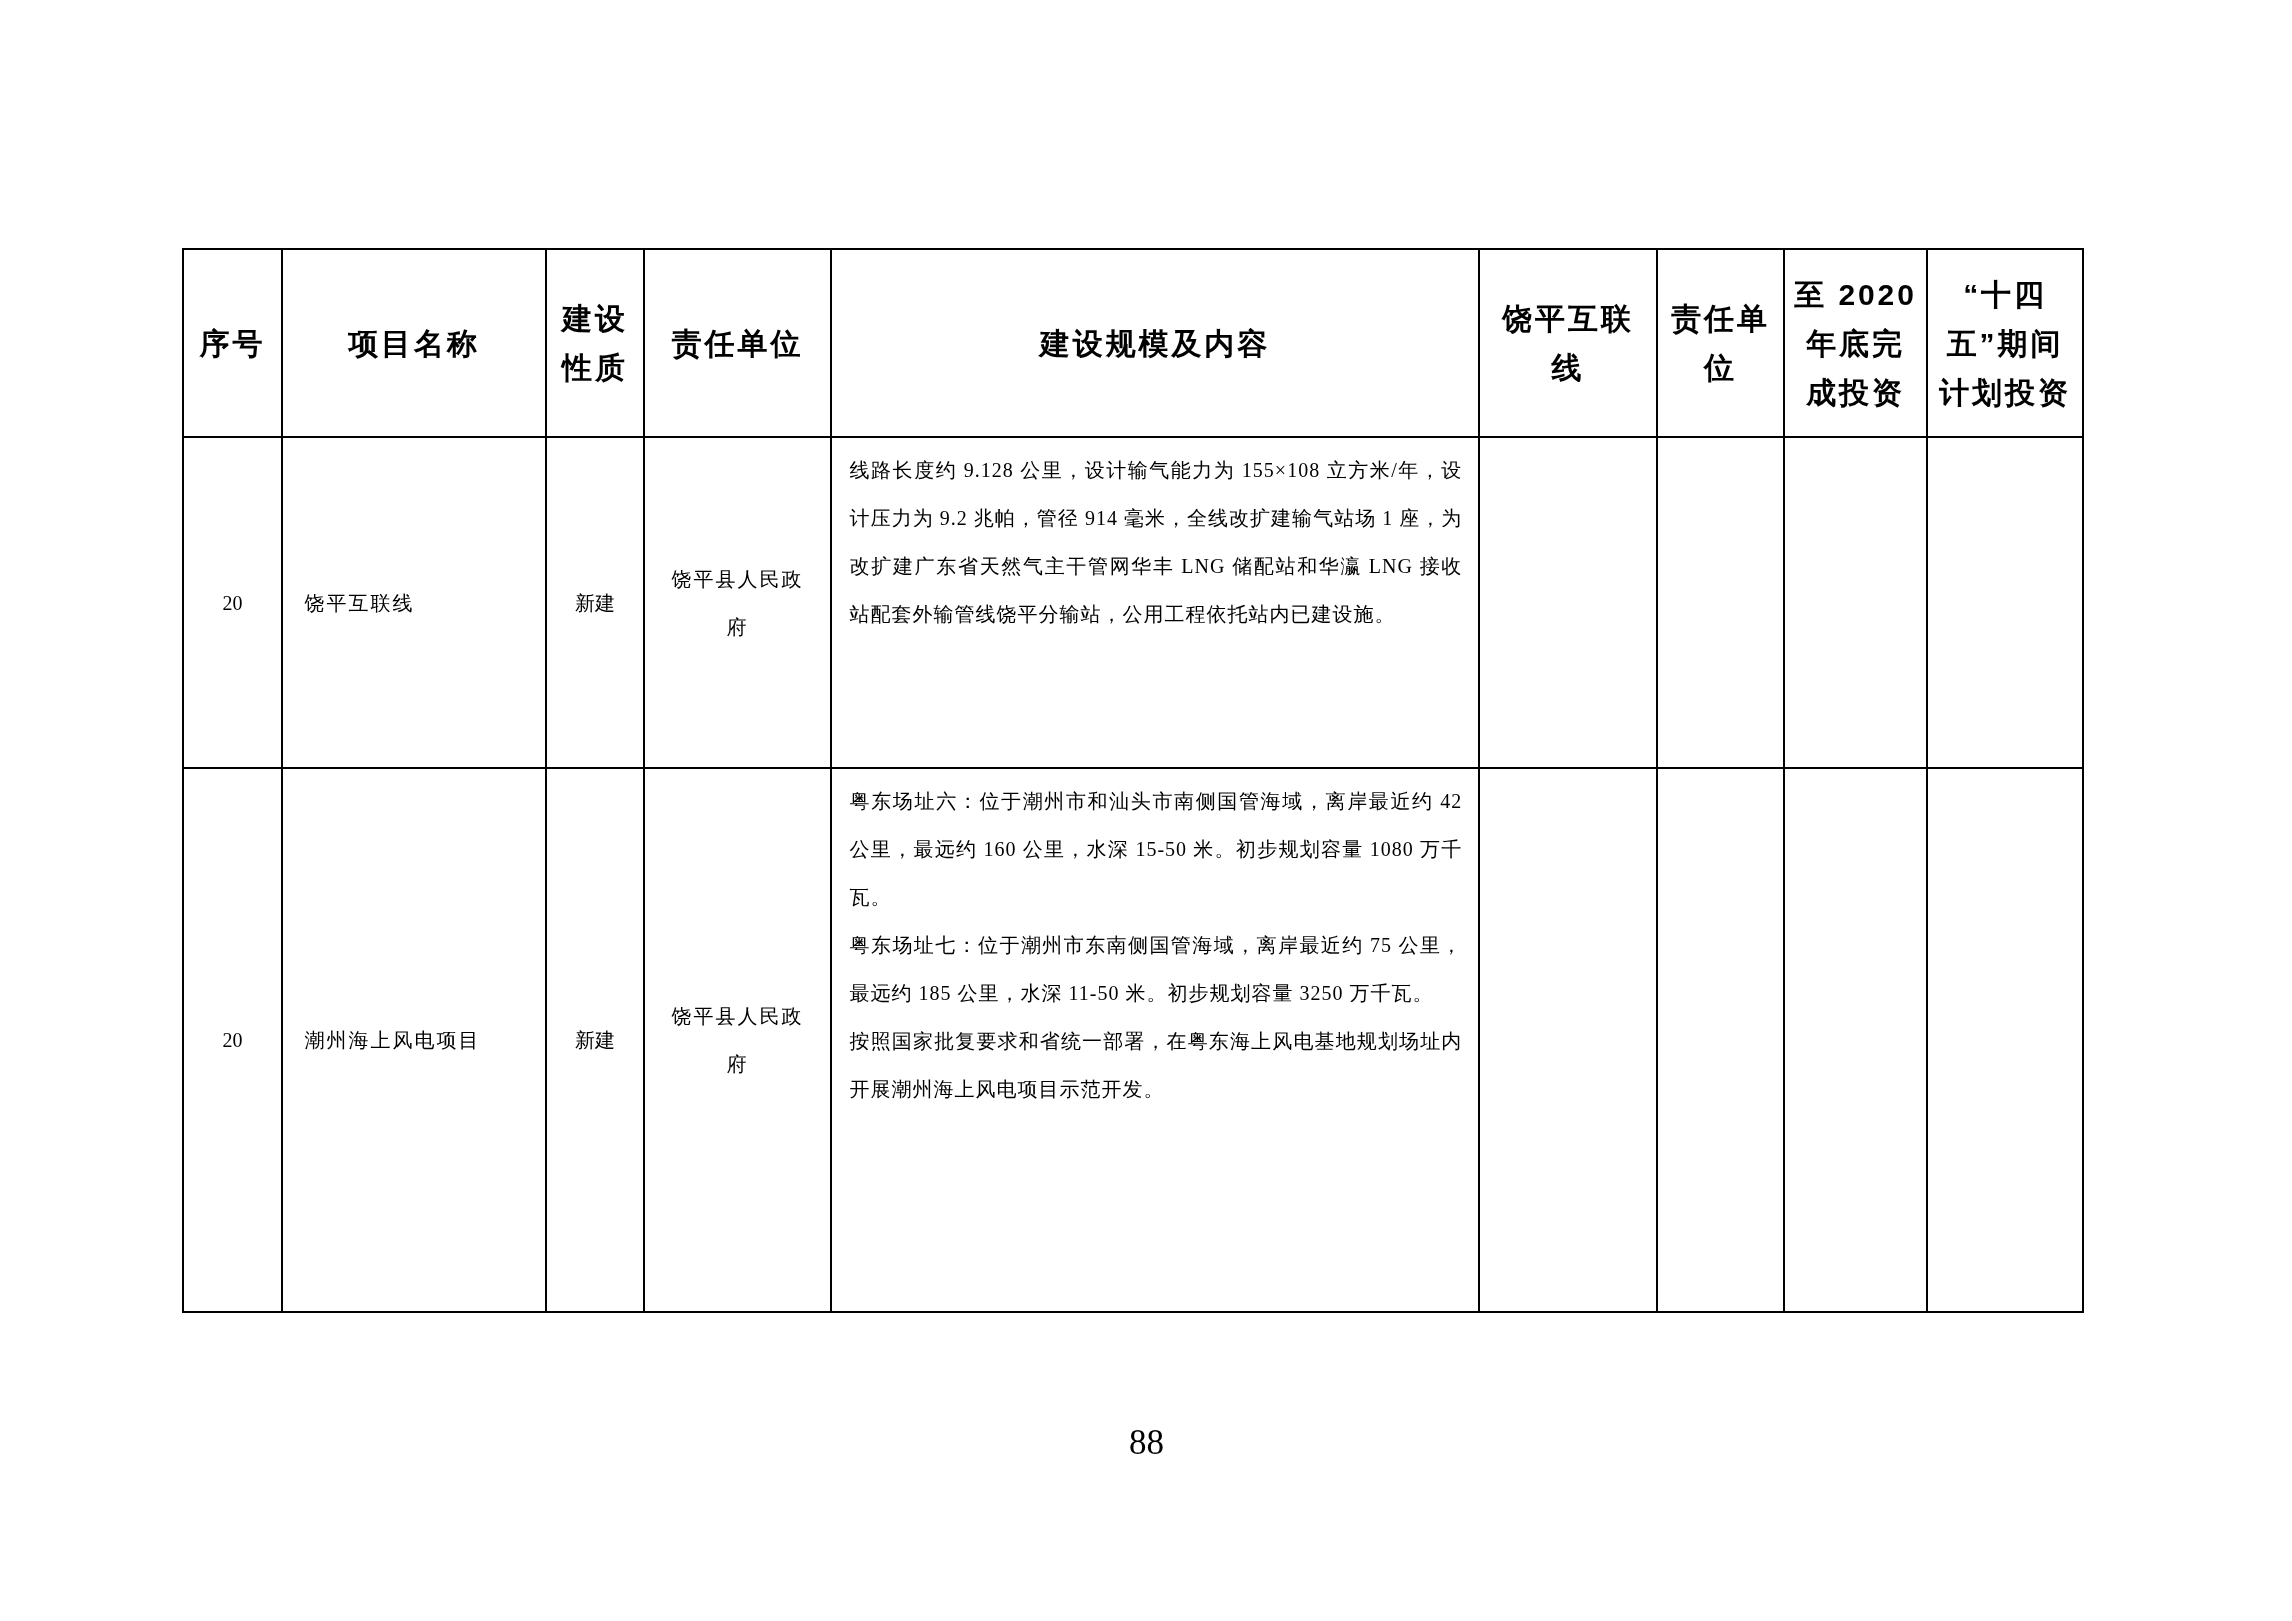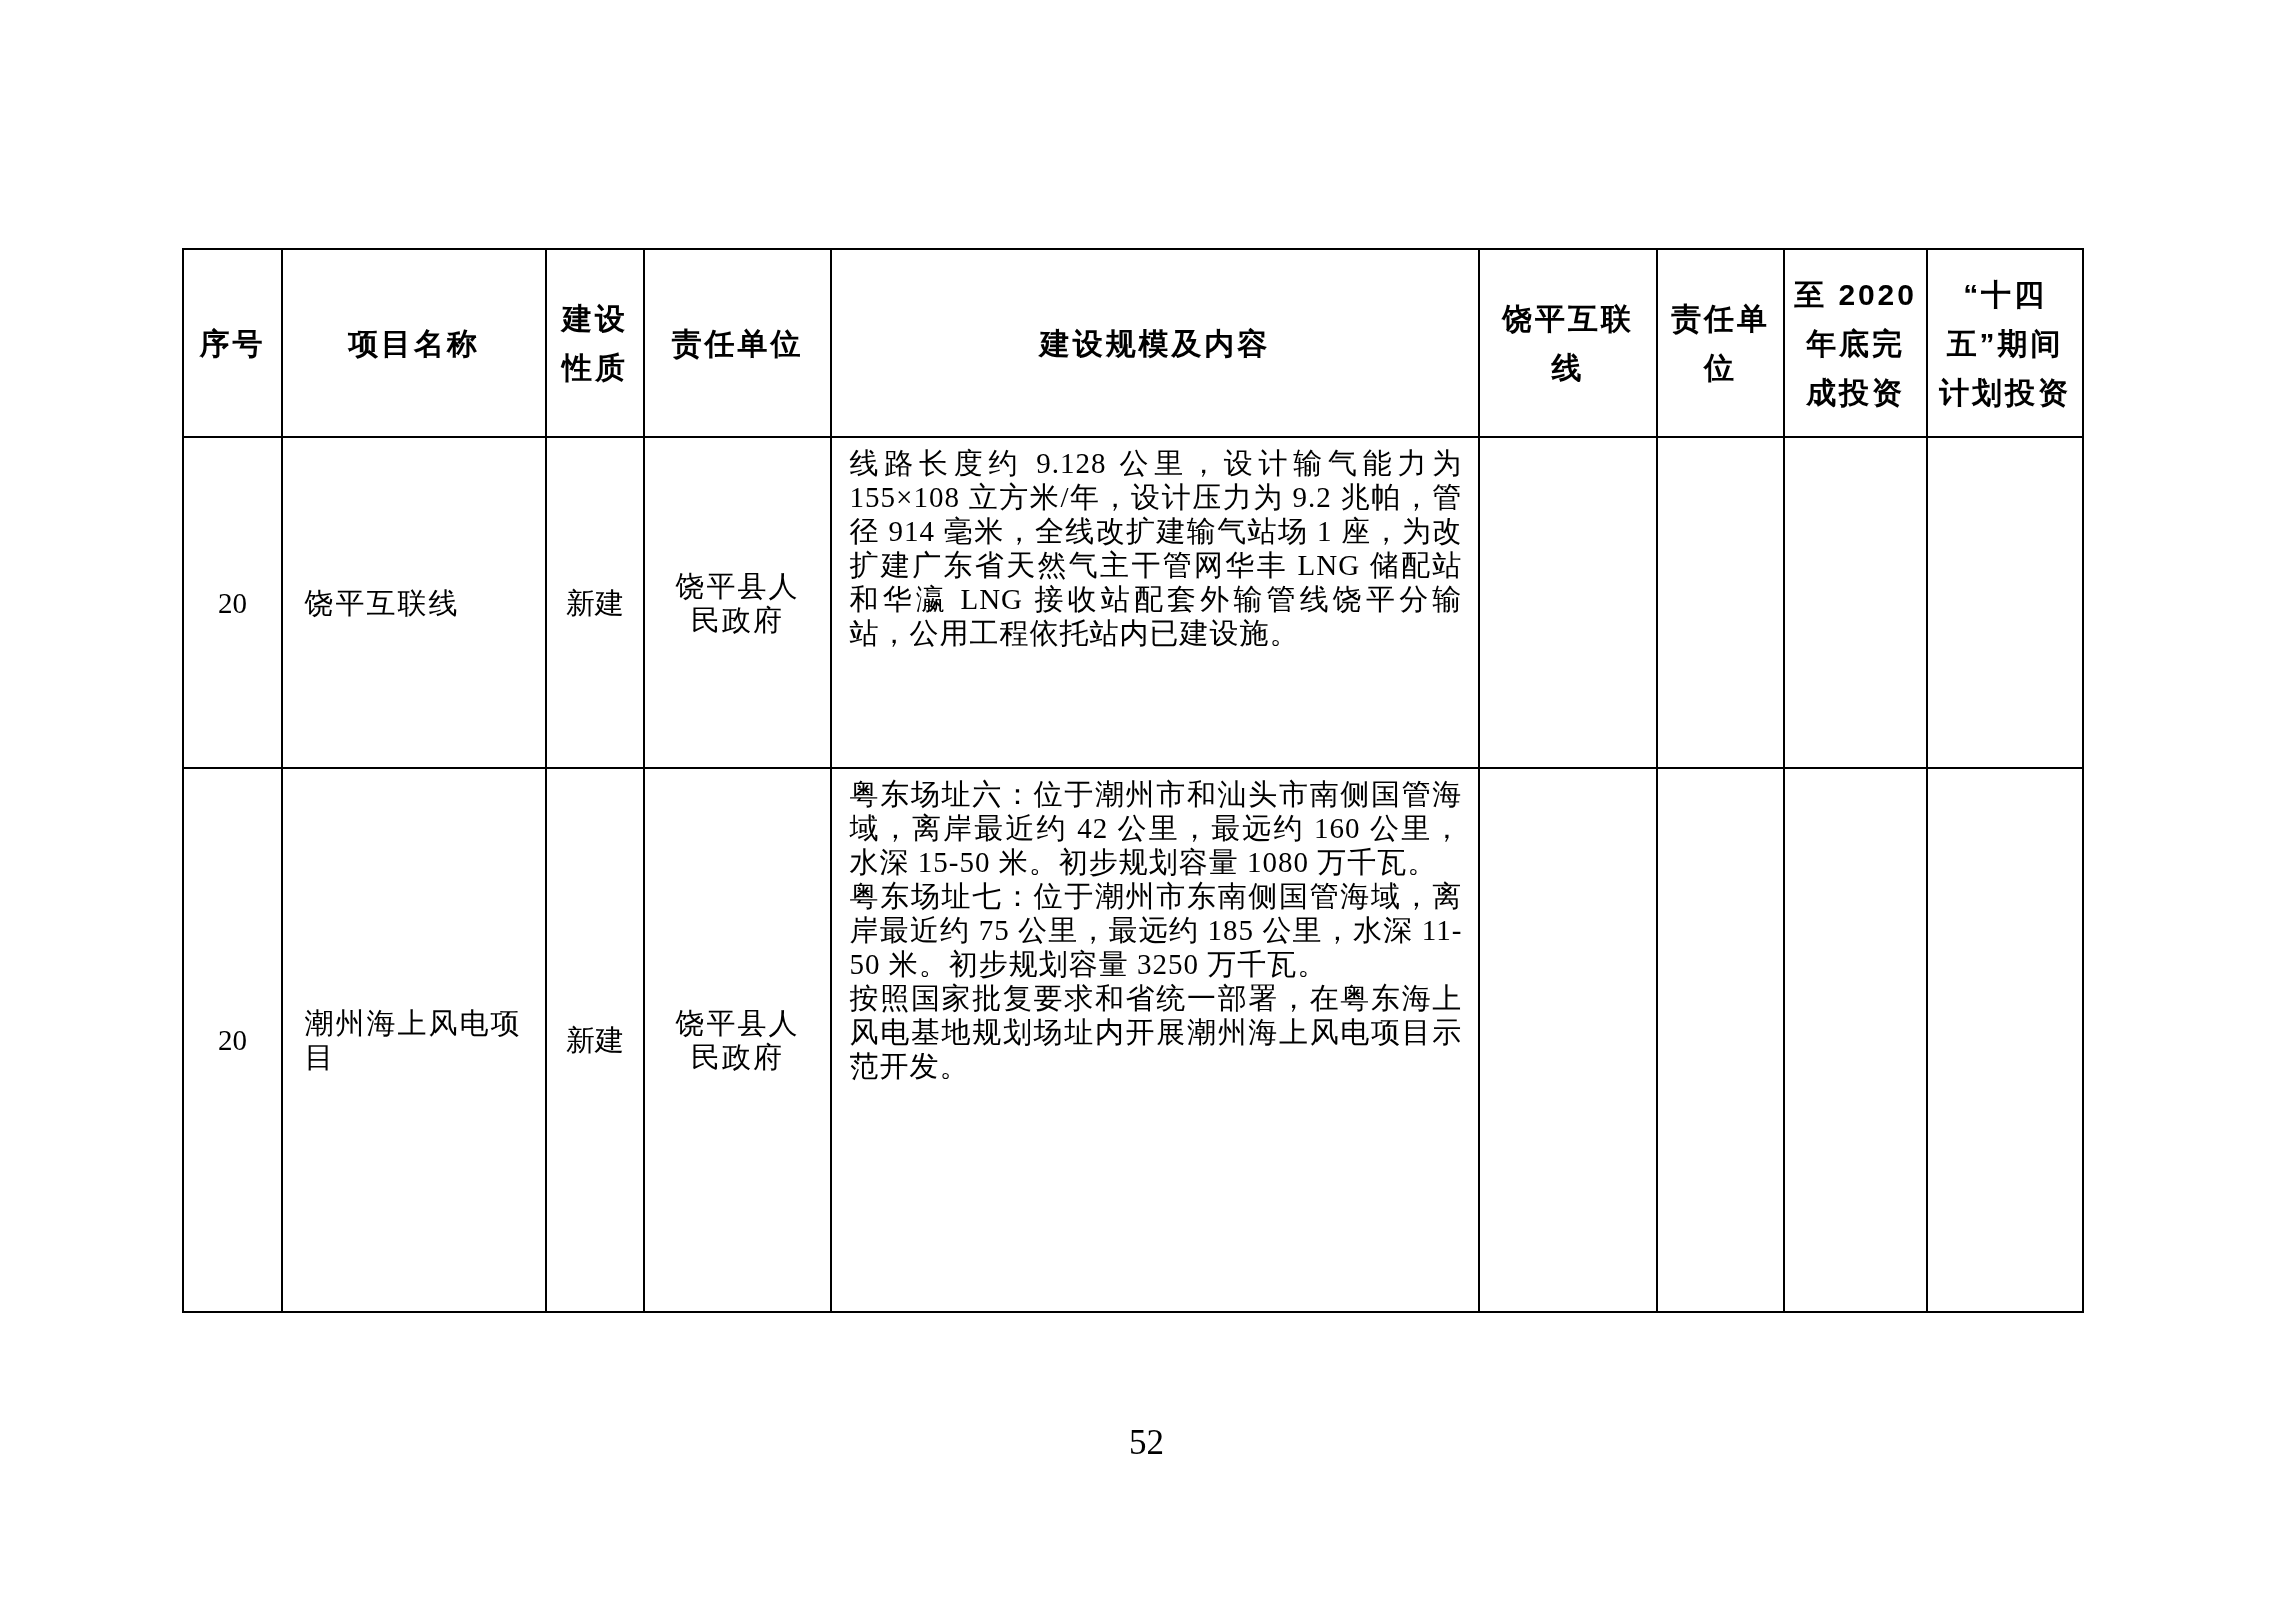--- a/index.html
+++ b/index.html
@@ -29,22 +29,22 @@
     font-family: "Liberation Sans", sans-serif;
     font-weight: bold;
     font-size: 30px;
     line-height: 49px;
     letter-spacing: 2.9px;
     text-align: center;
     vertical-align: middle;
     padding: 5.9px 7.8px;
   }
   .plan-table td {
-    font-size: 29px;
-    line-height: 34px;
+    font-size: 20px;
+    line-height: 48px;
     vertical-align: middle;
     text-align: center;
     padding: 5.9px 7.8px;
   }
   td.cell-name {
     text-align: left;
     padding: 5.9px 19.6px 5.9px 21.6px;
     letter-spacing: 2px;
     border-radius: 20px;
   }
@@ -129,16 +129,16 @@
           <p>按照国家批复要求和省统一部署，在粤东海上风电基地规划场址内开展潮州海上风电项目示范开发。</p>
         </td>
         <td class="cell-time"></td>
         <td class="cell-total"></td>
         <td class="cell-2020"></td>
         <td class="cell-145"></td>
       </tr>
     </tbody>
   </table>
 
-  <div class="page-number">52</div>
+  <div class="page-number">88</div>
 
 </div>
 
 
 </body></html>

